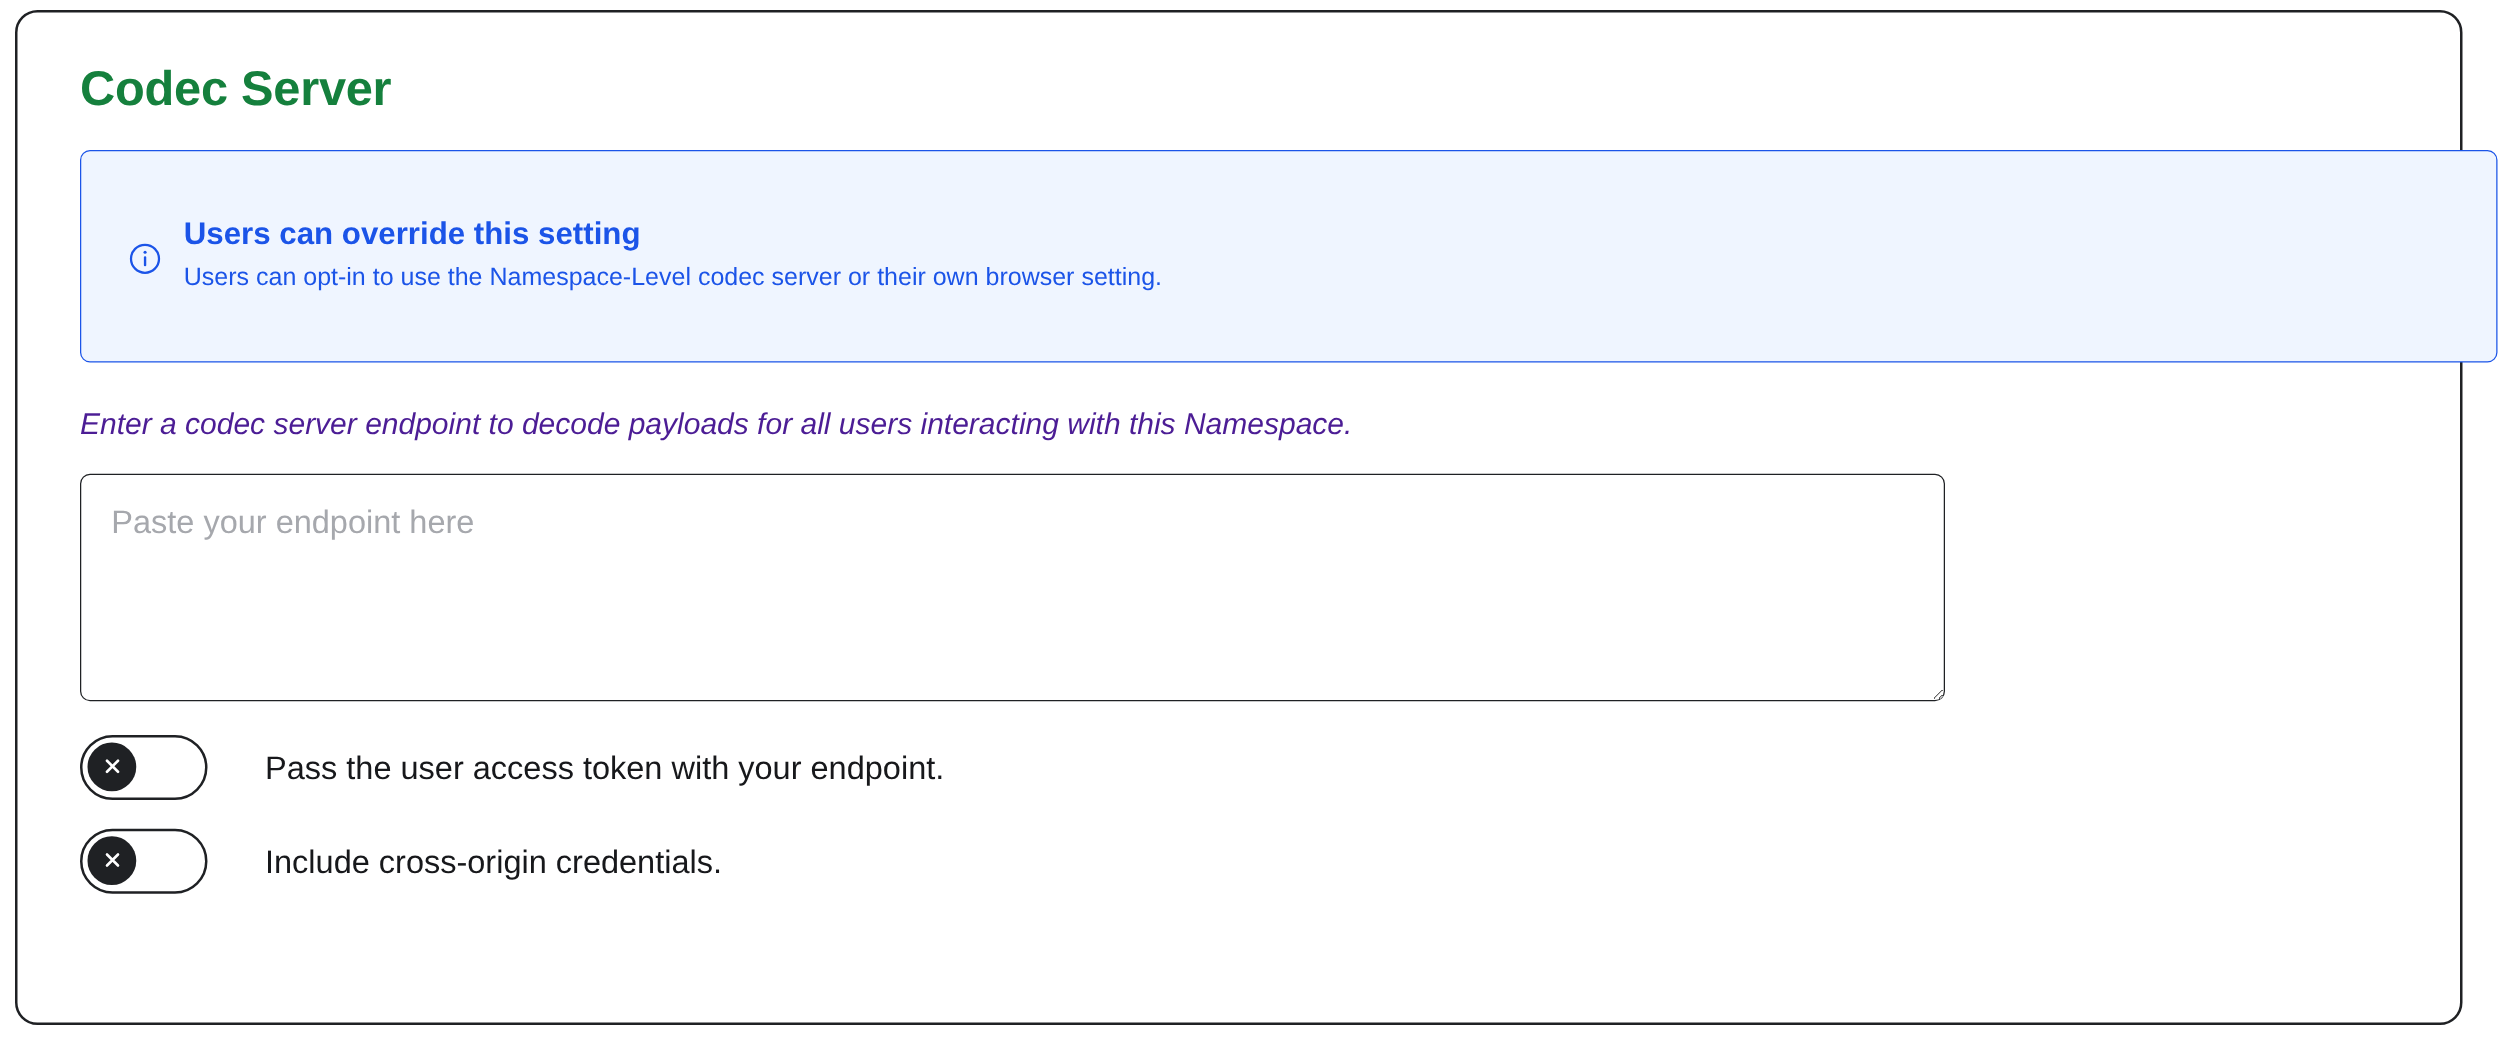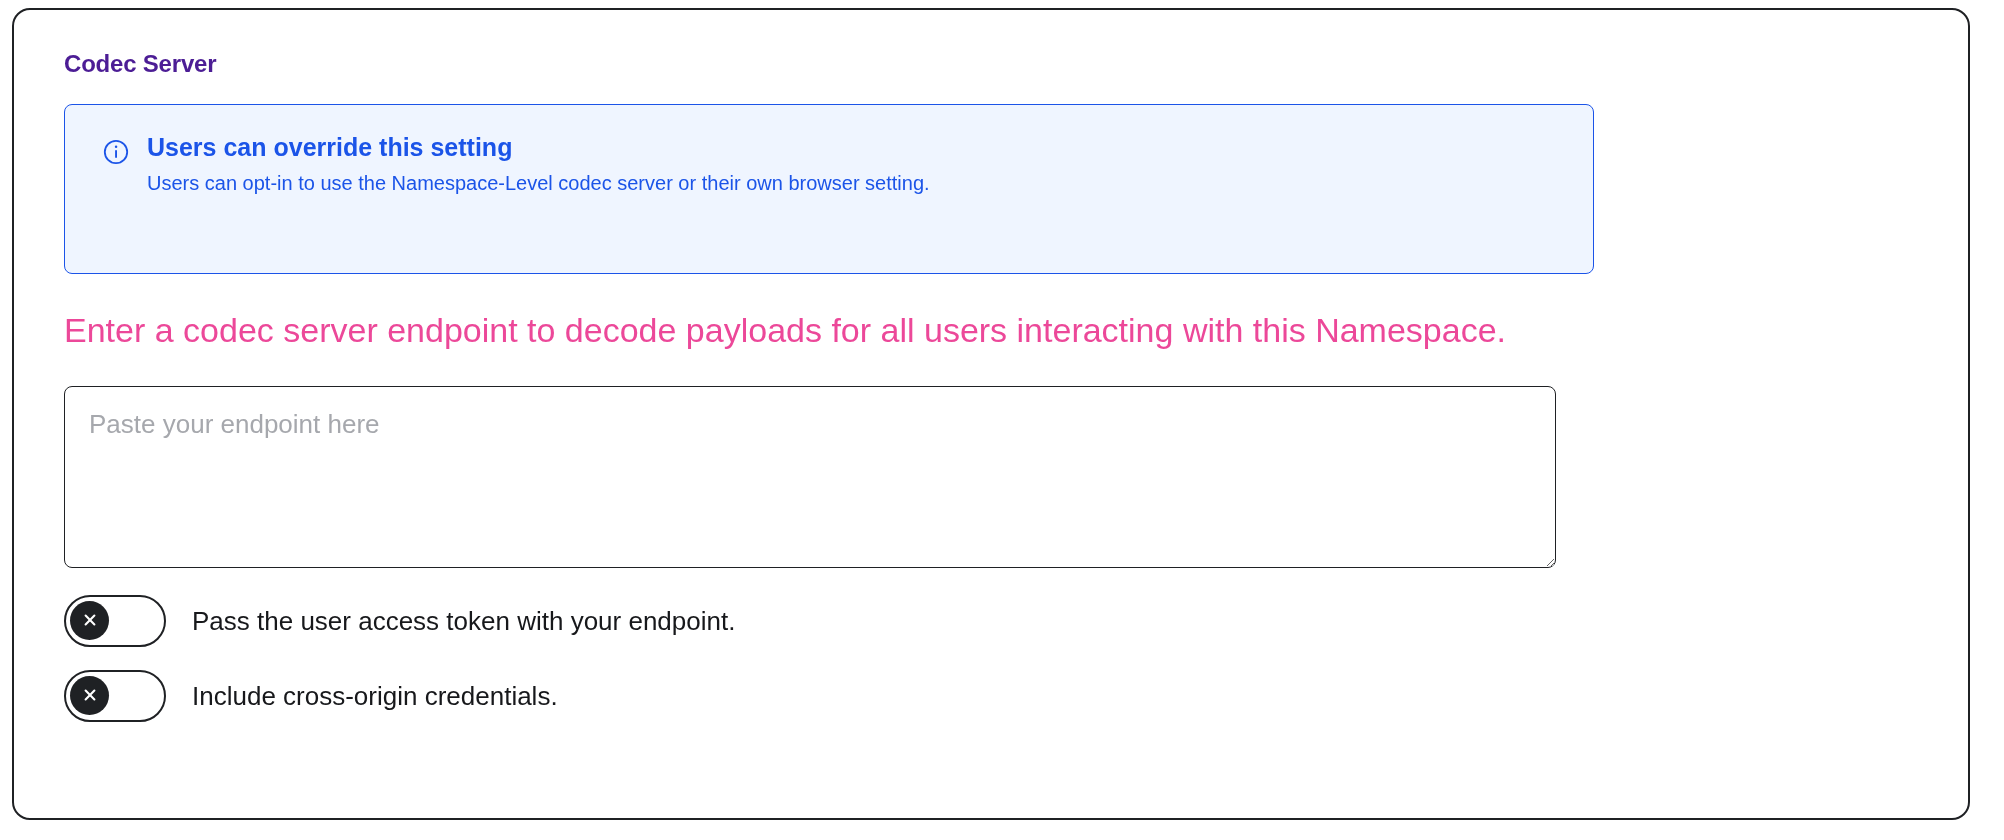--- a/index.html
+++ b/index.html
@@ -21,38 +21,38 @@
     width: 1958px;
     height: 812px;
     box-sizing: border-box;
     background: #ffffff;
     border: 2px solid #1f2124;
     border-radius: 18px;
     padding: 34px 44px 0 50px;
   }
 
   .page-title {
-    font-size: 24px;
+    font-size: 39px;
     font-weight: bold;
-    color: #4c1d95;
+    color: #15803d;
     letter-spacing: -0.2px;
     margin: 6px 0 12px 0;
   }
 
   .info-banner {
     margin-top: 26px;
     box-sizing: border-box;
-    width: 1530px;
+    width: 1934px;
     min-height: 170px;
     background: #eff5ff;
     border: 1.5px solid #1b54e8;
     border-radius: 8px;
     padding: 28px 30px 30px 38px;
     display: flex;
-    align-items: flex-start;
+    align-items: center;
     gap: 18px;
   }
   .info-icon {
     flex: 0 0 auto;
     width: 26px;
     height: 26px;
     margin-top: 6px;
   }
   .info-icon svg { display: block; }
   .info-text-wrap {
@@ -68,23 +68,24 @@
   }
   .info-body {
     font-size: 20px;
     color: #1b54e8;
     line-height: 1.25;
     font-weight: normal;
   }
 
   .description {
     margin-top: 34px;
-    font-size: 34px;
-    color: #ec4899;
+    font-size: 24px;
+    color: #4c1d95;
     line-height: 1.3;
+    font-style: italic;
   }
 
   .endpoint-input {
     margin-top: 24px;
     box-sizing: border-box;
     display: block;
     width: 1492px;
     height: 182px;
     border: 1.5px solid #1f2124;
     border-radius: 8px;
@@ -96,21 +97,21 @@
     resize: vertical;
     outline: none;
   }
   .endpoint-input::placeholder {
     color: #a6a8ad;
   }
 
   .toggle-row {
     display: flex;
     align-items: center;
-    gap: 26px;
+    gap: 46px;
     margin-top: 27px;
   }
   .toggle-row.second { margin-top: 23px; align-items: center; }
 
   .toggle {
     position: relative;
     flex: 0 0 auto;
     width: 102px;
     height: 52px;
     border: 2.5px solid #1f2124;

